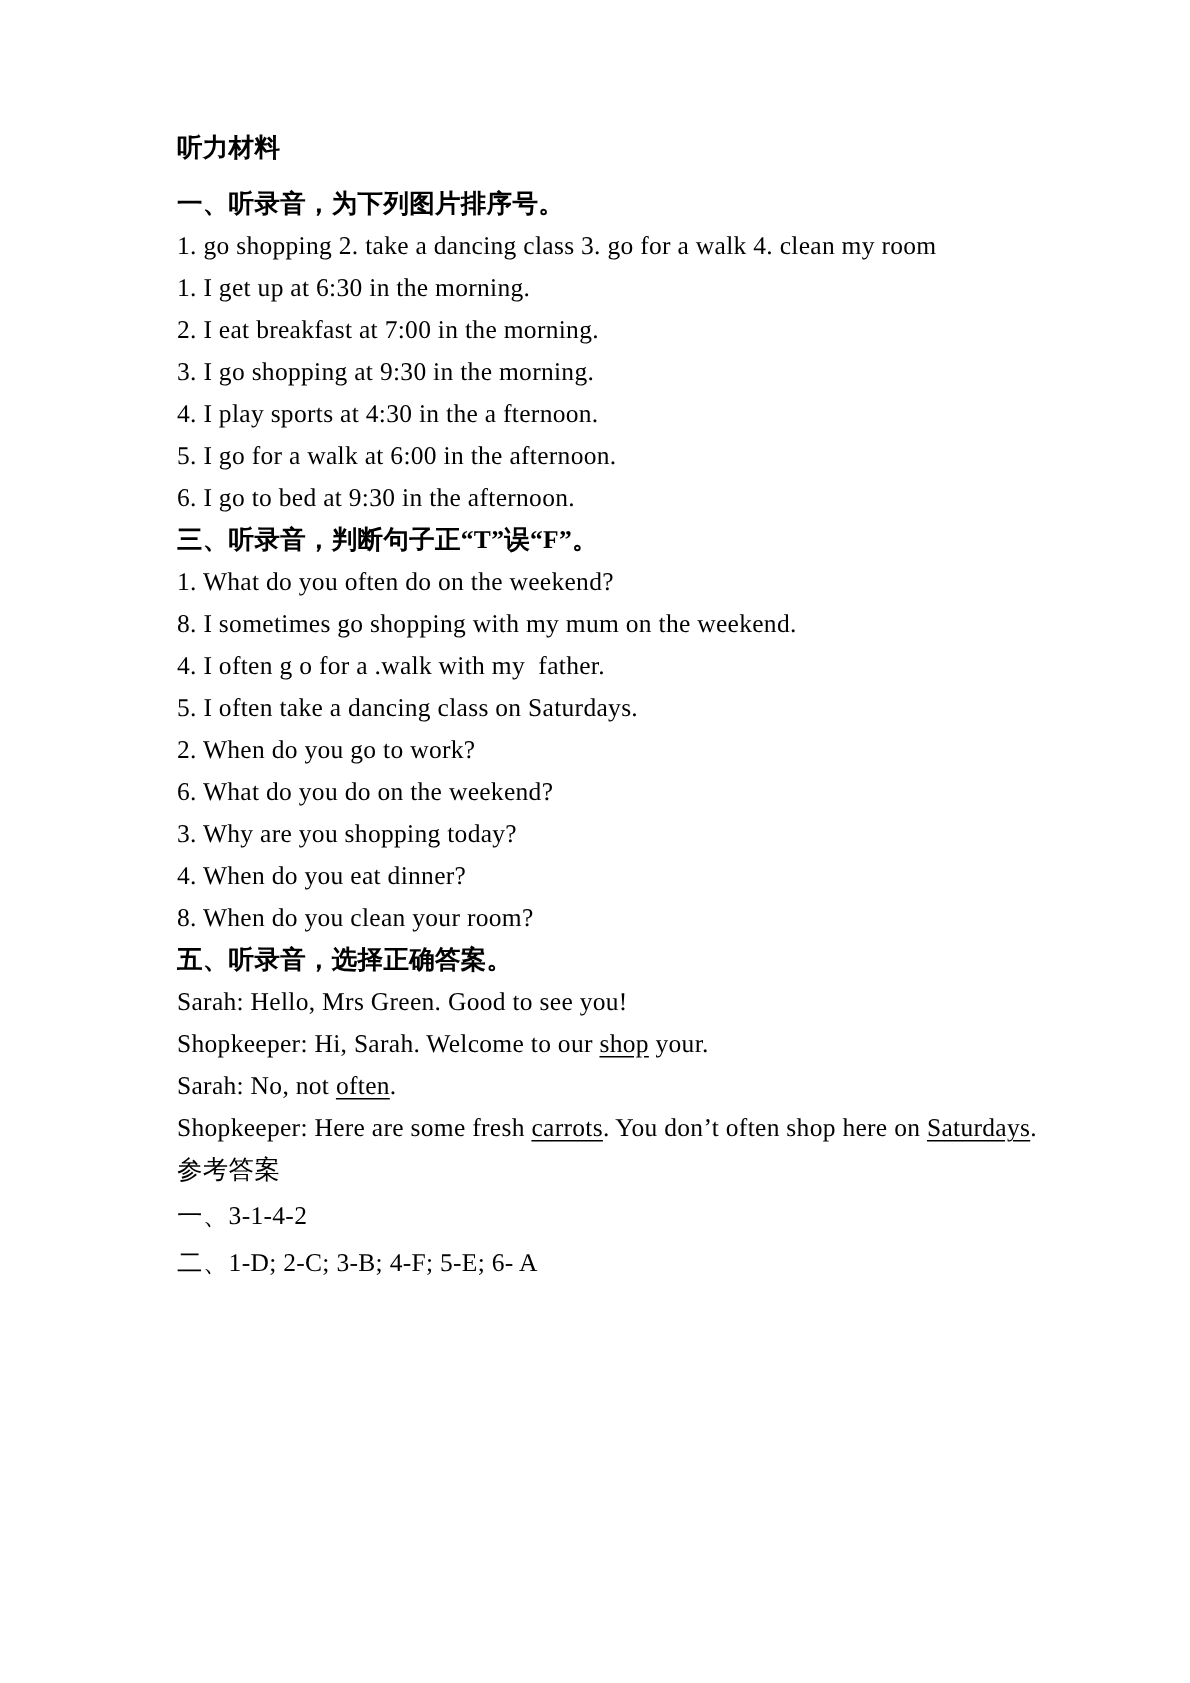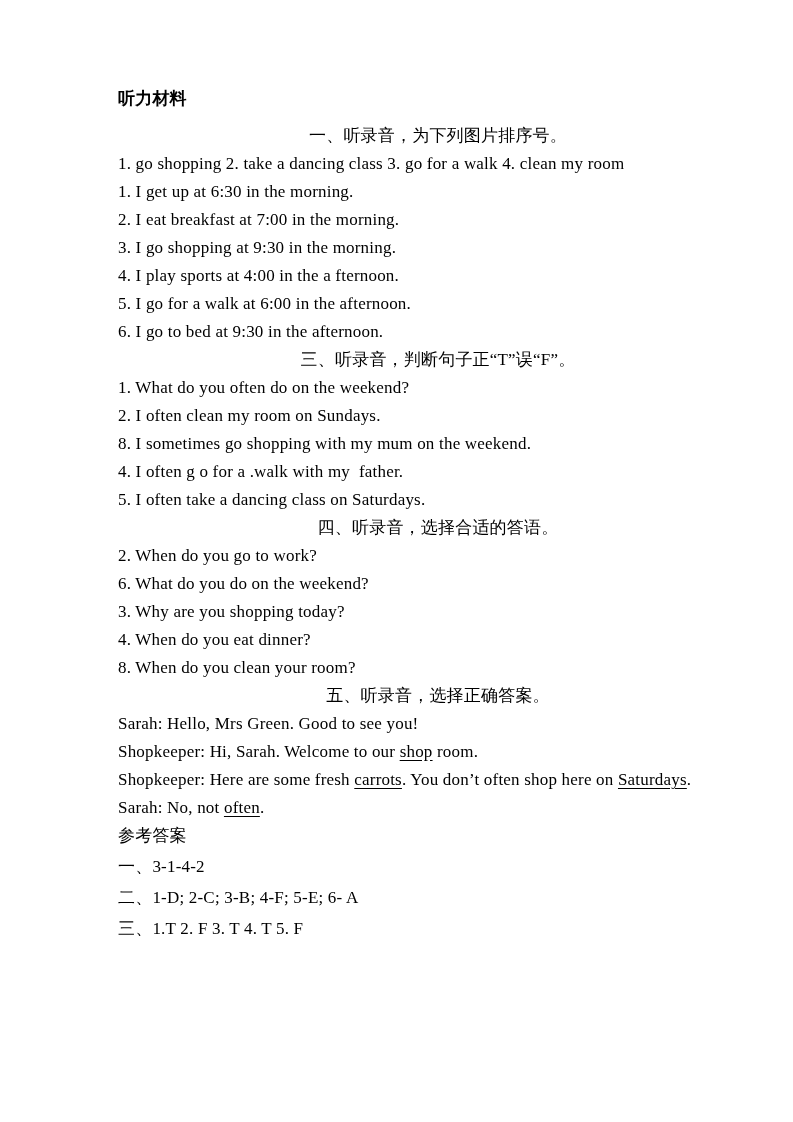--- a/index.html
+++ b/index.html
@@ -28,22 +28,21 @@
     font-size: 17px;
     line-height: 17px;
     white-space: pre-wrap;
     letter-spacing: 0.2px;
   }
   p.doc-title {
     font-weight: bold;
     margin-bottom: 20px;
   }
   p.sec-heading {
-    font-weight: normal;
-    text-align: center;
+    font-weight: bold;
   }
   p.ans-line, p.ans-heading {
     margin-bottom: 14px;
   }
   .u {
     text-decoration: underline;
     text-underline-offset: 3px;
     margin-top: 12px;
   }
 </style>
@@ -54,48 +53,45 @@
   <div class="content">
 
     <p class="doc-title">听力材料</p>
 
     <p class="sec-heading">一、听录音，为下列图片排序号。</p>
     <p>1. go shopping 2. take a dancing class 3. go for a walk 4. clean my room</p>
 
     <p>1. I get up at 6:30 in the morning.</p>
     <p>2. I eat breakfast at 7:00 in the morning.</p>
     <p>3. I go shopping at 9:30 in the morning.</p>
-    <p>4. I play sports at 4:00 in the a fternoon.</p>
+    <p>4. I play sports at 4:30 in the a fternoon.</p>
     <p>5. I go for a walk at 6:00 in the afternoon.</p>
     <p>6. I go to bed at 9:30 in the afternoon.</p>
 
     <p class="sec-heading">三、听录音，判断句子正“T”误“F”。</p>
     <p>1. What do you often do on the weekend?</p>
-    <p>2. I often clean my room on Sundays.</p>
     <p>8. I sometimes go shopping with my mum on the weekend.</p>
     <p>4. I often g o for a .walk with my  father.</p>
     <p>5. I often take a dancing class on Saturdays.</p>
 
-    <p class="sec-heading">四、听录音，选择合适的答语。</p>
     <p>2. When do you go to work?</p>
     <p>6. What do you do on the weekend?</p>
     <p>3. Why are you shopping today?</p>
     <p>4. When do you eat dinner?</p>
     <p>8. When do you clean your room?</p>
 
     <p class="sec-heading">五、听录音，选择正确答案。</p>
 
     <p><span>Sarah: Hello, Mrs Green. Good to see you!</span></p>
 
-    <p><span>Shopkeeper: Hi, Sarah. Welcome to our </span><span class="u">shop</span><span> room.</span></p>
+    <p><span>Shopkeeper: Hi, Sarah. Welcome to our </span><span class="u">shop</span><span> your.</span></p>
 
 
+    <p><span>Sarah: No, not </span><span class="u">often</span><span>.</span></p>
+
     <p><span>Shopkeeper: Here are some fresh </span><span class="u">carrots</span><span>. You don’t often shop here on </span><span class="u">Saturdays</span><span>.</span></p>
-
-    <p><span>Sarah: No, not </span><span class="u">often</span><span>.</span></p>
 
     <p class="ans-heading">参考答案</p>
     <p class="ans-line">一、3-1-4-2</p>
     <p class="ans-line">二、1-D; 2-C; 3-B; 4-F; 5-E; 6- A</p>
-    <p class="ans-line">三、1.T 2. F 3. T 4. T 5. F</p>
 
   </div>
 </div>
 
 </body></html>

